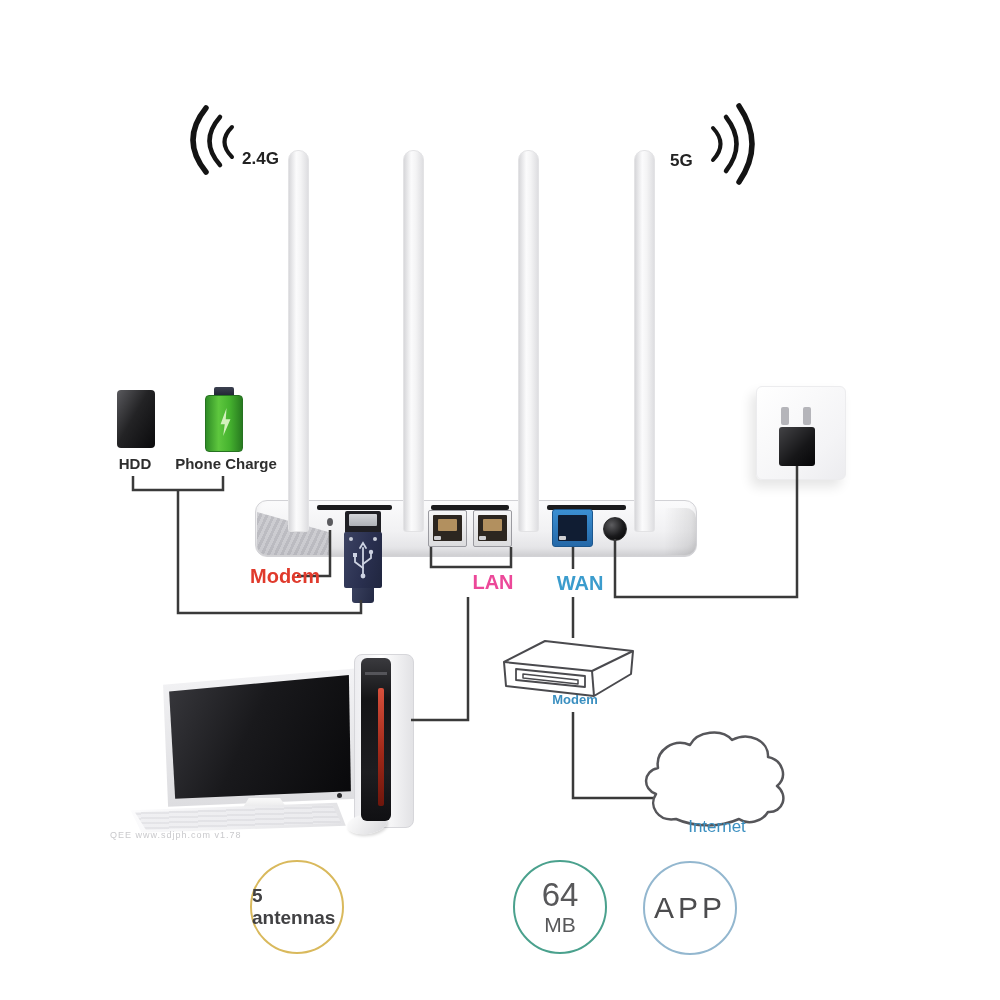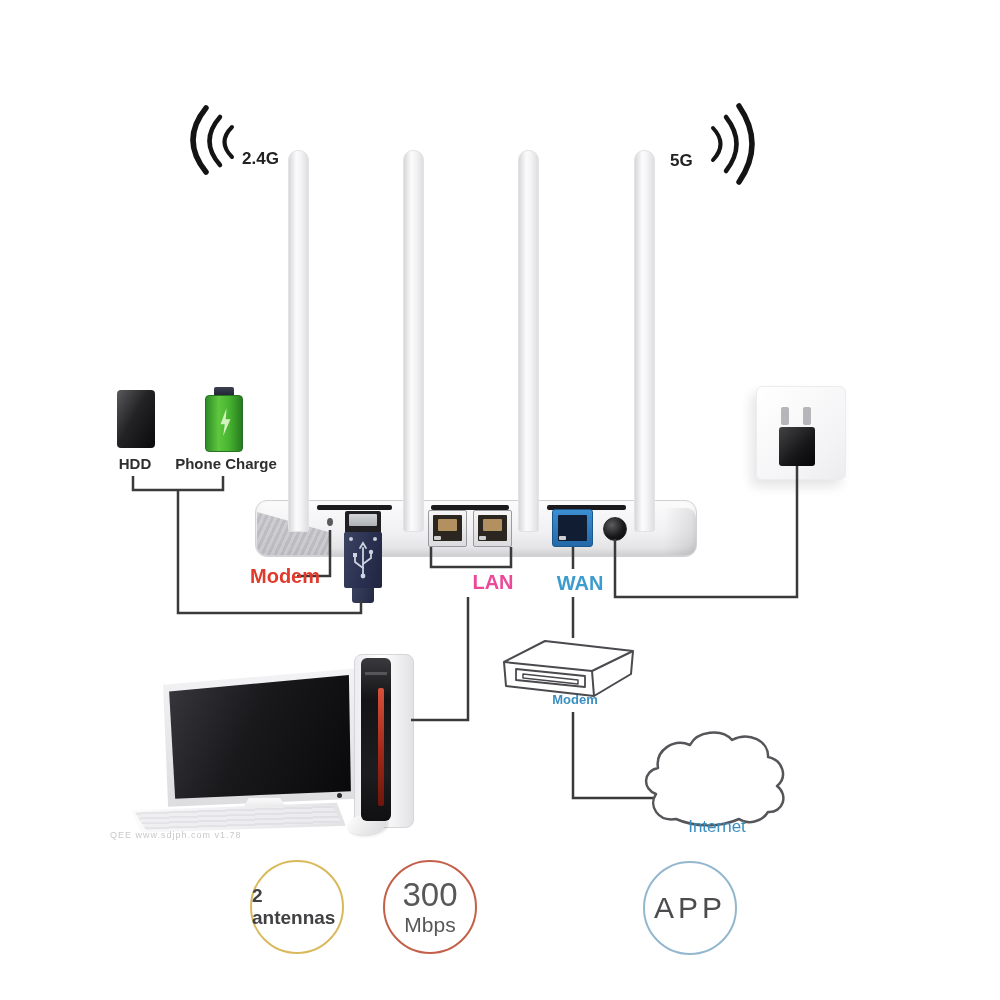--- a/index.html
+++ b/index.html
@@ -259,23 +259,23 @@
   <div class="abs tower"></div>
   <div class="abs tower-panel"></div>
   <div class="abs tower-slot"></div>
   <div class="abs tower-stripe"></div>
   <div class="abs lbl watermark">QEE www.sdjph.com   v1.78</div>
 
   <div class="abs lbl net-label center" style="left: 575px; top: 652px; color: rgb(58, 143, 192);">Modem</div>
   <div class="abs lbl cloud-label center" style="left: 717px; top: 777px; color: rgb(58, 143, 192);">Internet</div>
 
   <div class="abs feature-circle" style="left: 250px; border-color: rgb(217, 185, 92);">
-    <div class="feat-text">2 antennas</div>
-  </div>
-  <div class="abs feature-circle" style="left: 383px; border-color: rgb(196, 96, 74);">
-    <div class="feat-main">300</div>
-    <div class="feat-sub">Mbps</div>
+    <div class="feat-text">5 antennas</div>
+  </div>
+  <div class="abs feature-circle" style="left: 513px; border-color: rgb(74, 161, 141);">
+    <div class="feat-main">64</div>
+    <div class="feat-sub">MB</div>
   </div>
   <div class="abs feature-circle" style="left: 643px; top: 821px; border-color: rgb(147, 183, 207);">
     <div class="feat-app">APP</div>
   </div>
 
 </div>
 
 </body></html>

